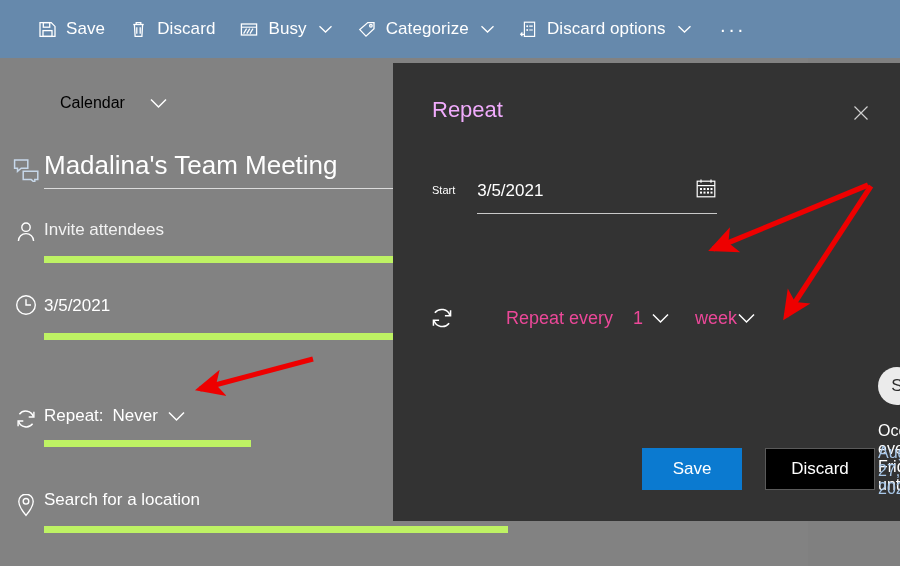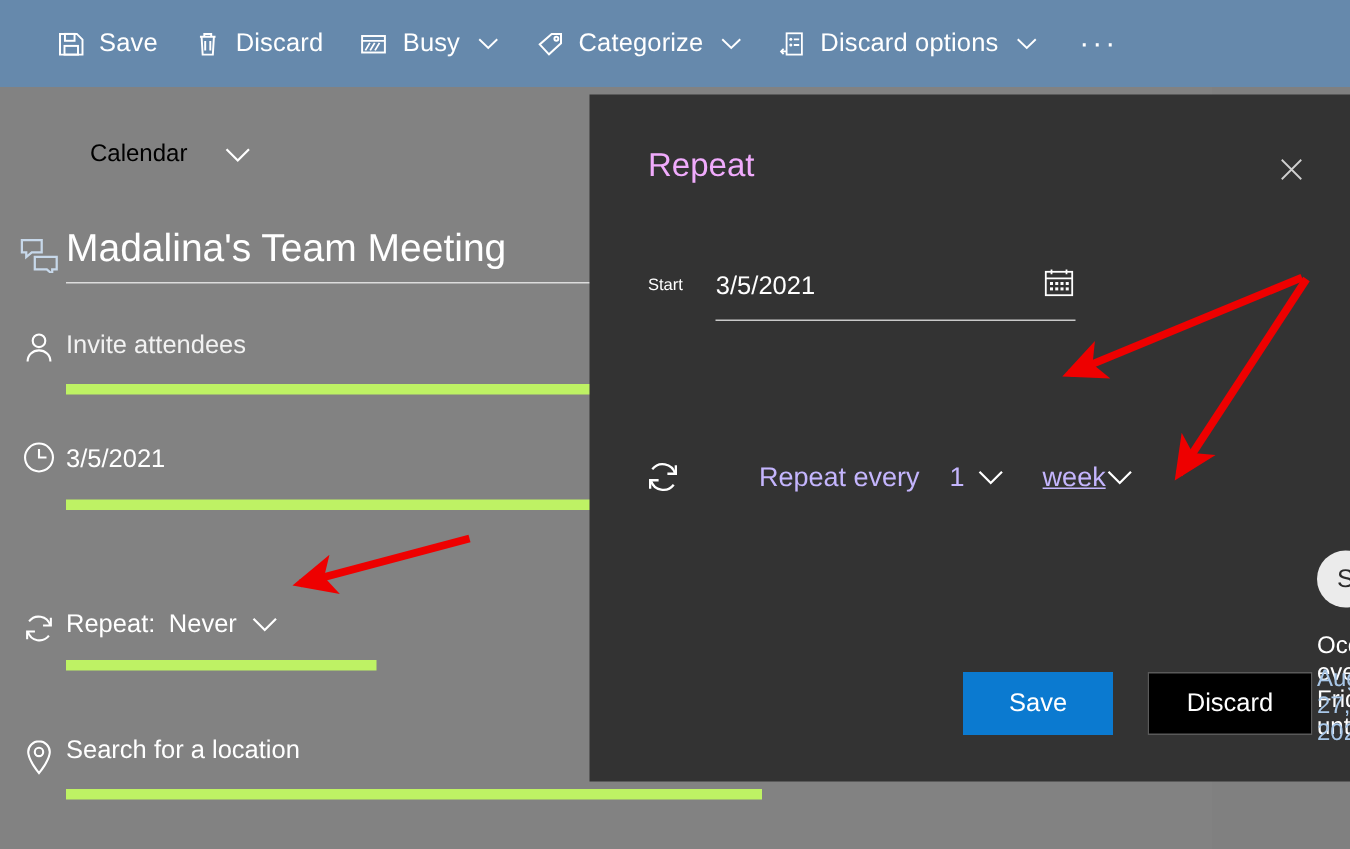--- a/index.html
+++ b/index.html
@@ -111,26 +111,26 @@
     width: 240px;
     border-bottom: 1px solid #c9c9c9;
     display: flex; align-items: center; justify-content: space-between;
     padding-bottom: 9px;
     color: #ffffff; font-size: 17px;
   }
 
   .dlg-repeat-row {
     position: absolute; left: 36px; top: 242px;
     display: flex; align-items: center; gap: 0;
-    color: #c4b5fd; font-size: 18px;
+    color: #ec4899; font-size: 18px;
   }
   .dlg-repeat-row .rep-ico { margin-right: 51px; display: flex; align-items: center; }
   .dlg-repeat-row .rep-lbl { margin-right: 20px; }
   .dlg-repeat-row .rep-num { display: flex; align-items: center; gap: 8px; margin-right: 25px; }
-  .dlg-repeat-row .rep-unit { display: flex; align-items: center; gap: 0; text-decoration: underline; }
+  .dlg-repeat-row .rep-unit { display: flex; align-items: center; gap: 0; }
 
   .dlg-days {
     position: absolute; left: 485px; top: 304px;
     display: flex; gap: 17px;
   }
   .day {
     width: 38px; height: 38px; border-radius: 50%;
     background: #ebebeb; color: #2b2b2b;
     display: flex; align-items: center; justify-content: center;
     font-size: 17px; cursor: pointer;

